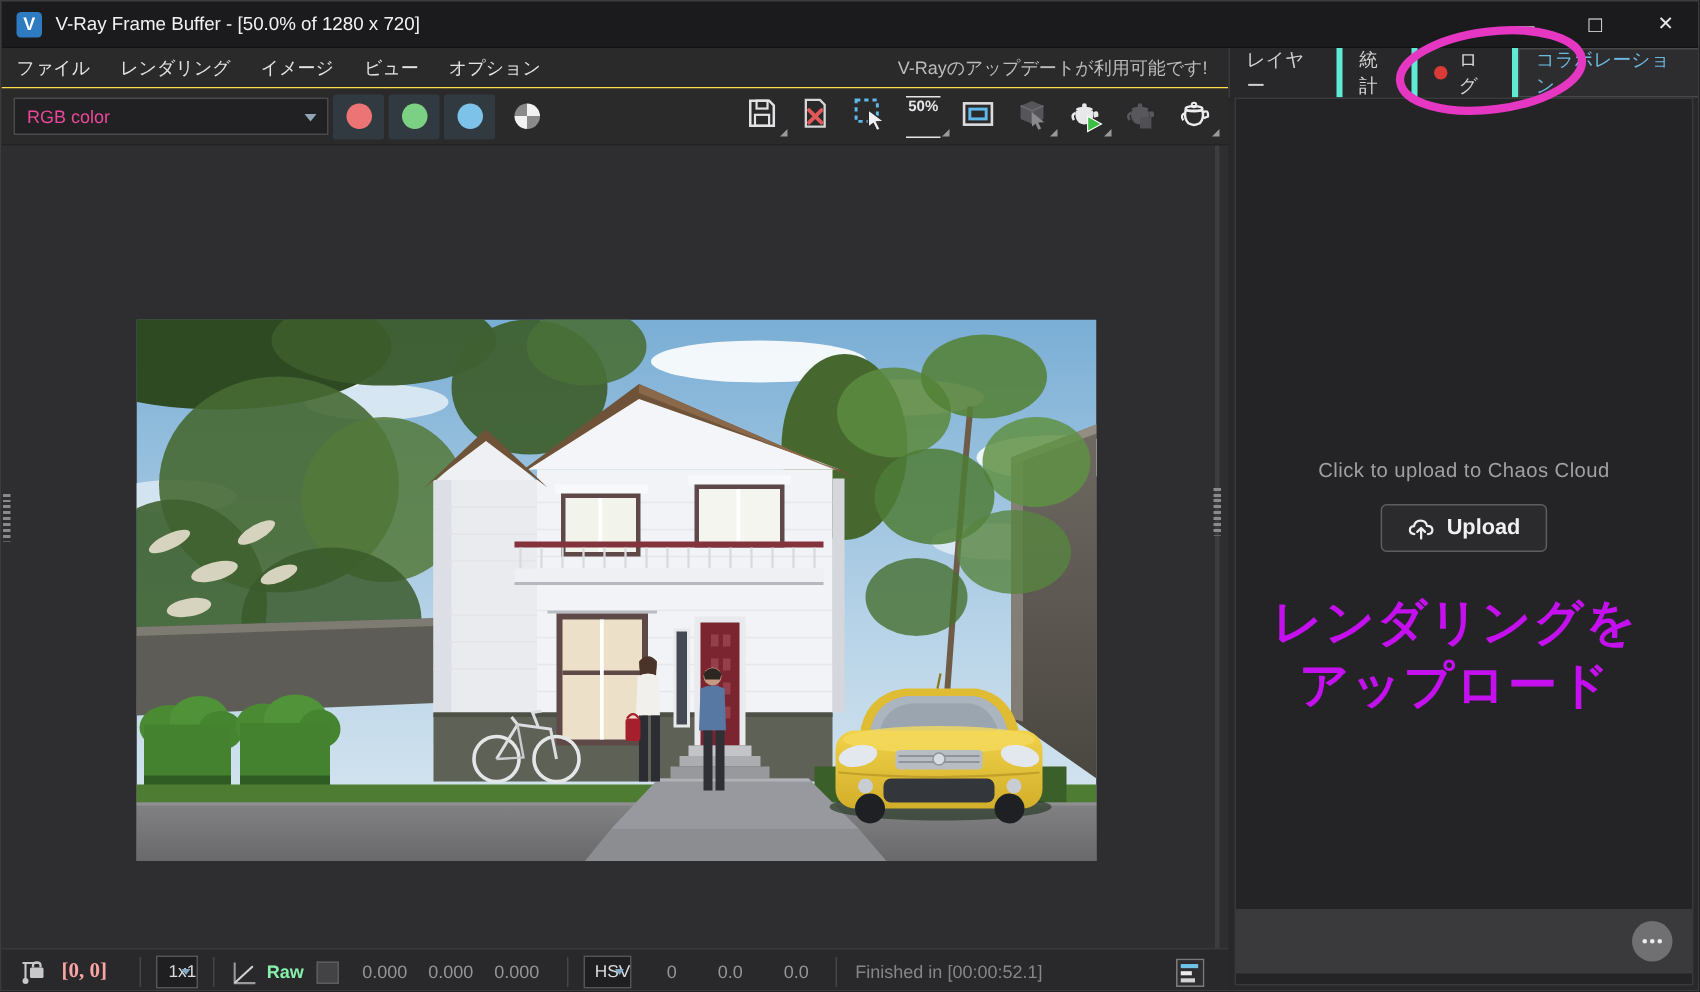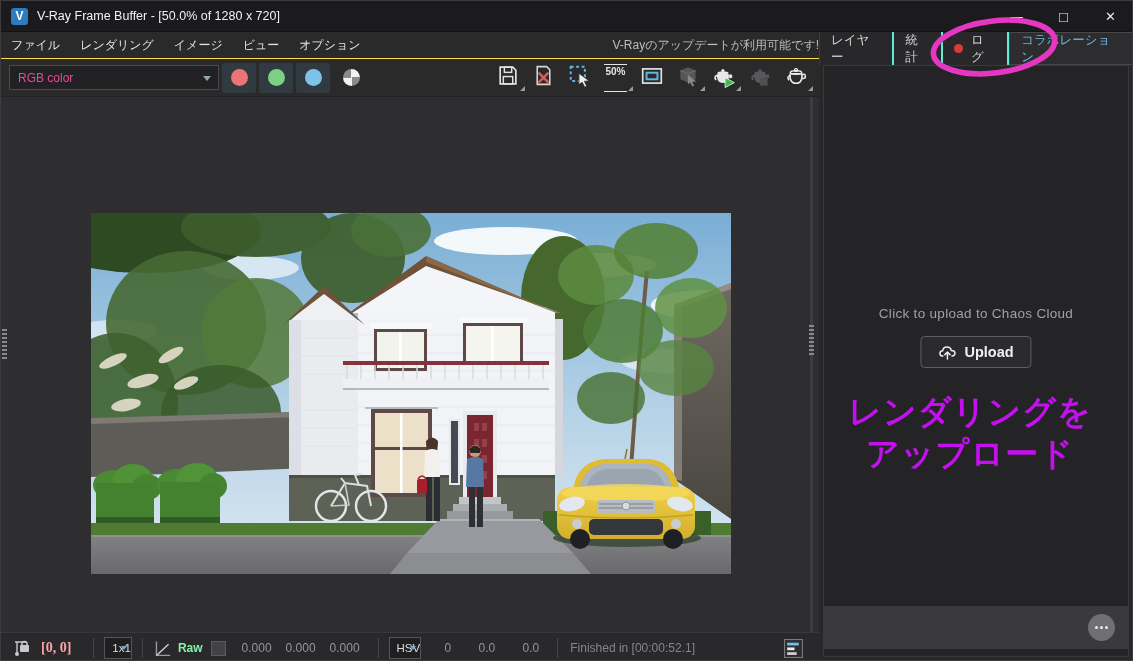--- a/index.html
+++ b/index.html
@@ -29,21 +29,21 @@
   .winbtn.max { font-size:15px; }
   
   .main { position:absolute; left:0; top:30px; width:1133px; height:631px; display:flex; border-top:1px solid #131315; }
   .leftcol { position:relative; width:818px; height:631px; background:#2a2a2b; }
   
   .menubar {
     position:absolute; left:0; top:0; width:818px; height:27px;
     display:flex; align-items:center; background:#2a2a2b; border-bottom:1px solid #fde047;
   }
   .menuitem { padding:0 10px; font-size:12px; color:#e4e4e4; line-height:27px; }
-  .updatenotice { margin-left:auto; font-size:12px; color:#bdbdbd; }
+  .updatenotice { margin-left:auto; margin-right:14px; font-size:12px; color:#bdbdbd; }
   
   .toolbar {
     position:absolute; left:0; top:27px; width:818px; height:38px;
     background:#2a2a2b; border-bottom:1px solid #222224; display:flex; align-items:center;
   }
   .chanselect {
     position:relative; margin-left:8px; width:210px; height:25px;
     background:#212123; border:1px solid #4a4a4c; display:flex; align-items:center;
     font-size:12px; color:#ec4899; padding-left:8px;
   }
@@ -104,41 +104,40 @@
   .sb-raw { font-weight:bold; color:#86efac; margin:0 8px 0 6px; }
   .sb-swatch { width:15px; height:15px; background:#434346; border:1px solid #5c5c5f; margin-right:10px; }
   .sb-val { width:36px; text-align:right; color:#96969а; color:#969698; margin-right:8px; }
   .sb-fin { color:#86868a; margin-left:2px; }
   .sb-console { margin-left:auto; margin-right:16px; }
   
   .rpanel { position:relative; width:315px; height:631px; background:#28282a; }
   .tabbar { position:absolute; left:0; top:0; right:0; height:33px; display:flex; align-items:stretch; background:#28282a; }
   .tab {
     display:flex; align-items:center; padding:0 11px; font-size:12.5px; color:#d2d2d2;
-    border-right:2px solid #5eead4;
+    border-right:4px solid #5eead4;
   }
   .tab:first-child { border-left:1px solid #3a3a3d; }
   .tab.active { color:var(--tab-active-blue); background:#2d2d30; border:1px solid #48484b; }
   .reddot { width:9px; height:9px; border-radius:50%; background:#d83a38; margin-right:8px; }
   .panelbody {
     position:absolute; left:4px; right:5px; top:33px; bottom:6px;
     background:#242427; border:1px solid #39393c;
   }
   .hint { position:absolute; left:0; right:0; top:240px; text-align:center; font-size:13.5px; color:#a0a0a2; letter-spacing:.3px; }
   .uploadbtn {
     position:absolute; left:50%; top:270px; transform:translateX(-50%);
     display:flex; align-items:center; gap:8px;
     border:1px solid #5e5e61; border-radius:4px; background:#2b2b2e;
     padding:7px 17px; color:#f0f0f2; font-size:14.5px; font-weight:bold;
   }
   .pinknote {
     position:absolute; left:0; right:12px; top:328px; text-align:center;
     font-size:33px; font-weight:bold; line-height:1.28; color:var(--note-magenta);
     letter-spacing:1px;
-    font-family:Liberation Mono, monospace;
   }
   .panelfoot {
     position:absolute; left:0px; right:0px; bottom:7px; height:43px; background:#3a3a3d;
   }
   .morebtn {
     position:absolute; right:13px; top:8px; width:27px; height:27px; border-radius:50%;
     background:#707073; display:flex; align-items:center; justify-content:center; gap:2px;
   }
   .morebtn i { width:3px; height:3px; border-radius:50%; background:#ececee; display:block; }
   

